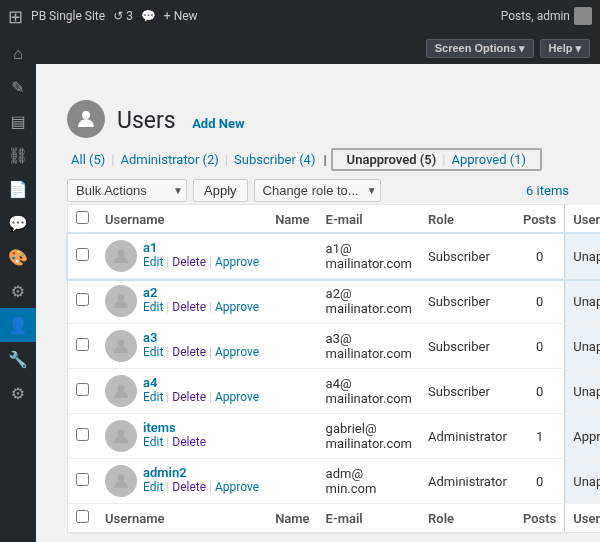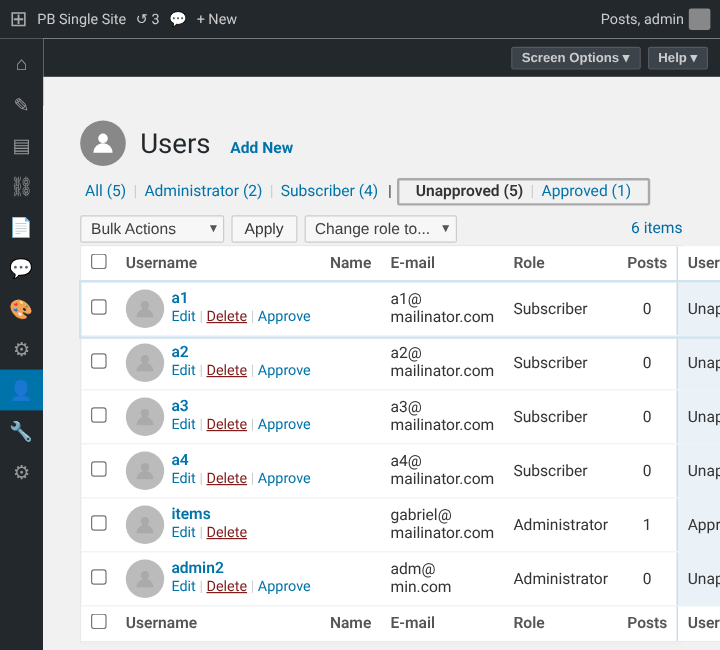--- a/index.html
+++ b/index.html
@@ -275,21 +275,21 @@
     .row-actions {
       font-size: 12px;
       color: #555;
       display: flex;
       gap: 0;
     }
     .row-actions a {
       text-decoration: none;
     }
     .row-actions .edit { color: #0073aa; }
-    .row-actions .delete { color: #7f1d1d; text-decoration: underline; }
+    .row-actions .delete { color: #4c1d95; }
     .row-actions .approve { color: #0073aa; }
     .row-actions-sep { color: #ccc; margin: 0 3px; }
 
     .avatar {
       width: 32px;
       height: 32px;
       background: #bbb;
       border-radius: 50%;
       display: flex;
       align-items: center;

